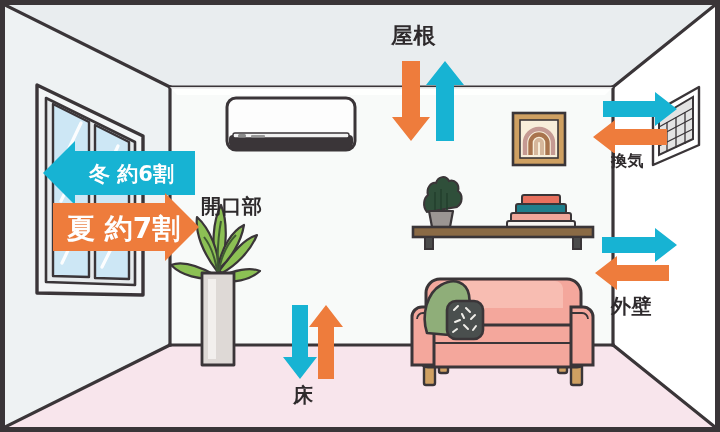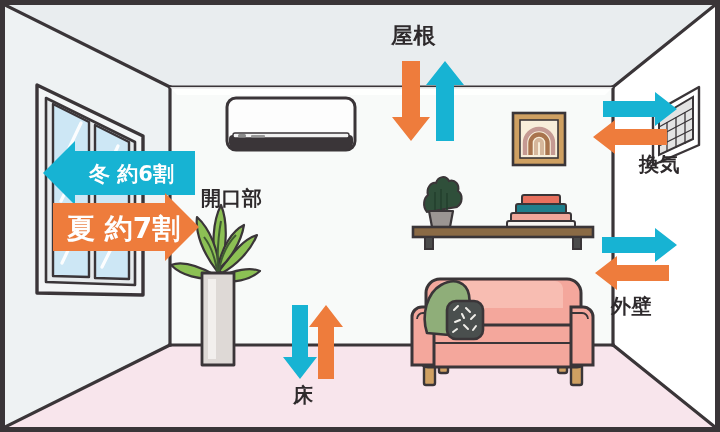--- a/index.html
+++ b/index.html
@@ -28,23 +28,23 @@
   }
   .arrow-text{
     position:absolute;
     color:#ffffff;
     font-weight:700;
     white-space:nowrap;
     user-select:none;
     text-shadow:0 0 1px rgba(0,0,0,.08);
   }
   #lbl-yane{left:386px;top:16px;font-size:22px;}
-  #lbl-kaikoubu{left:196px;top:180px;font-size:20px;}
+  #lbl-kaikoubu{left:196px;top:188px;font-size:20px;}
   #lbl-yuka{left:288px;top:377px;font-size:20px;}
-  #lbl-kanki{left:606px;top:146px;font-size:20px;padding-left:28px;}
+  #lbl-kanki{left:606px;top:146px;font-size:16px;}
   #lbl-gaiheki{left:606px;top:288px;font-size:20px;font-family:Liberation Mono, monospace;}
   #txt-fuyu{left:84px;top:155px;font-size:21px;}
   #txt-natsu{left:62px;top:205px;font-size:28px;}
 </style>
 </head>
 <body>
 
 <div id="stage">
   <div id="scene">
 

